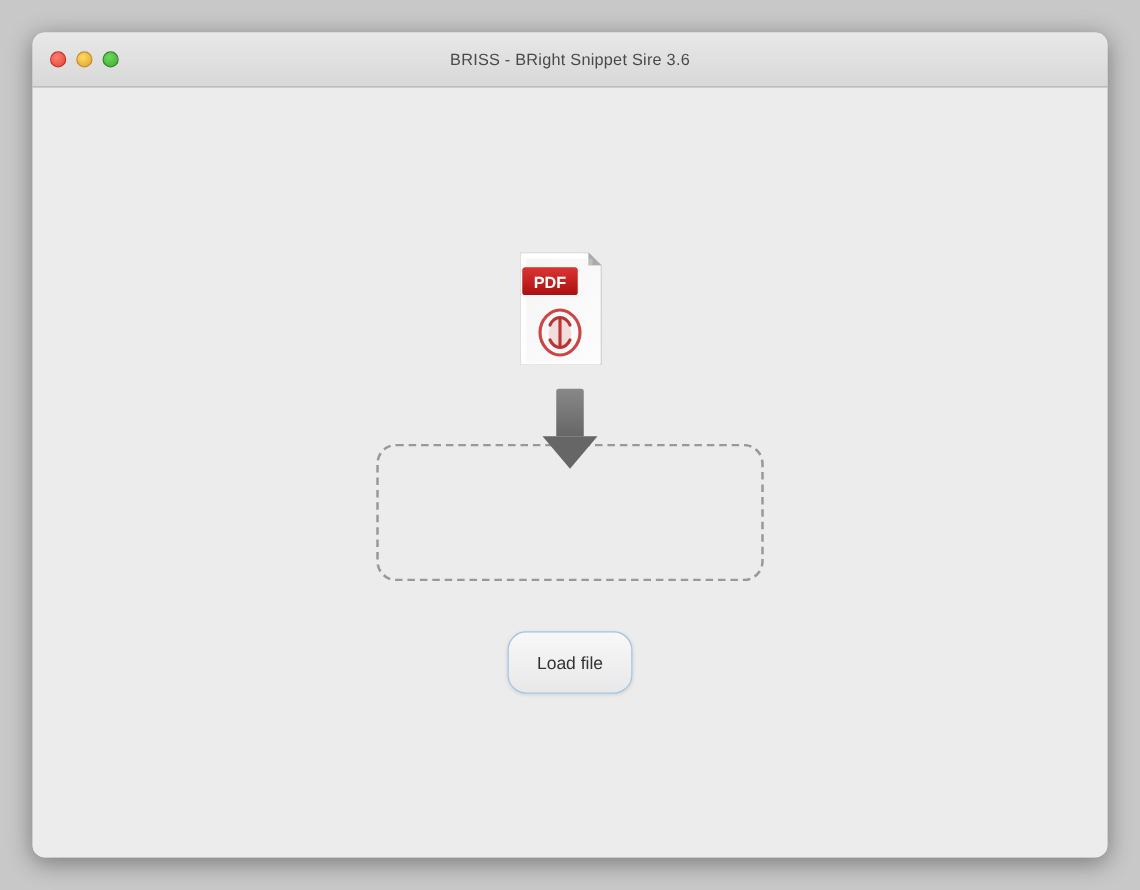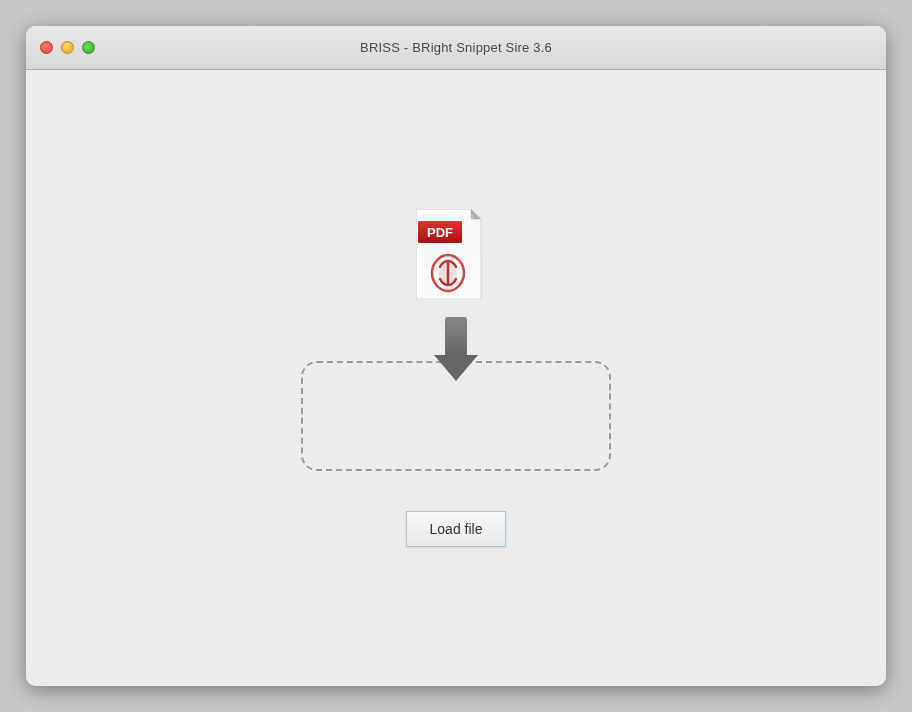--- a/index.html
+++ b/index.html
@@ -111,24 +111,24 @@
       height: 110px;
       border: 2.5px dashed #999;
       border-radius: 16px;
       background: transparent;
       margin-bottom: 40px;
       position: relative;
     }
 
     .load-btn {
       width: 100px;
-      height: 36px;
+      height: 50px;
       background: linear-gradient(to bottom, #f8f8f8, #e8e8e8);
       border: 1.5px solid #a0c4e8;
-      border-radius: 0;
+      border-radius: 15px;
       font-size: 14px;
       color: #333;
       cursor: pointer;
       display: flex;
       align-items: center;
       justify-content: center;
       box-shadow: 0 1px 3px rgba(0,0,0,0.1);
     }
 
     .icon-and-arrow {

